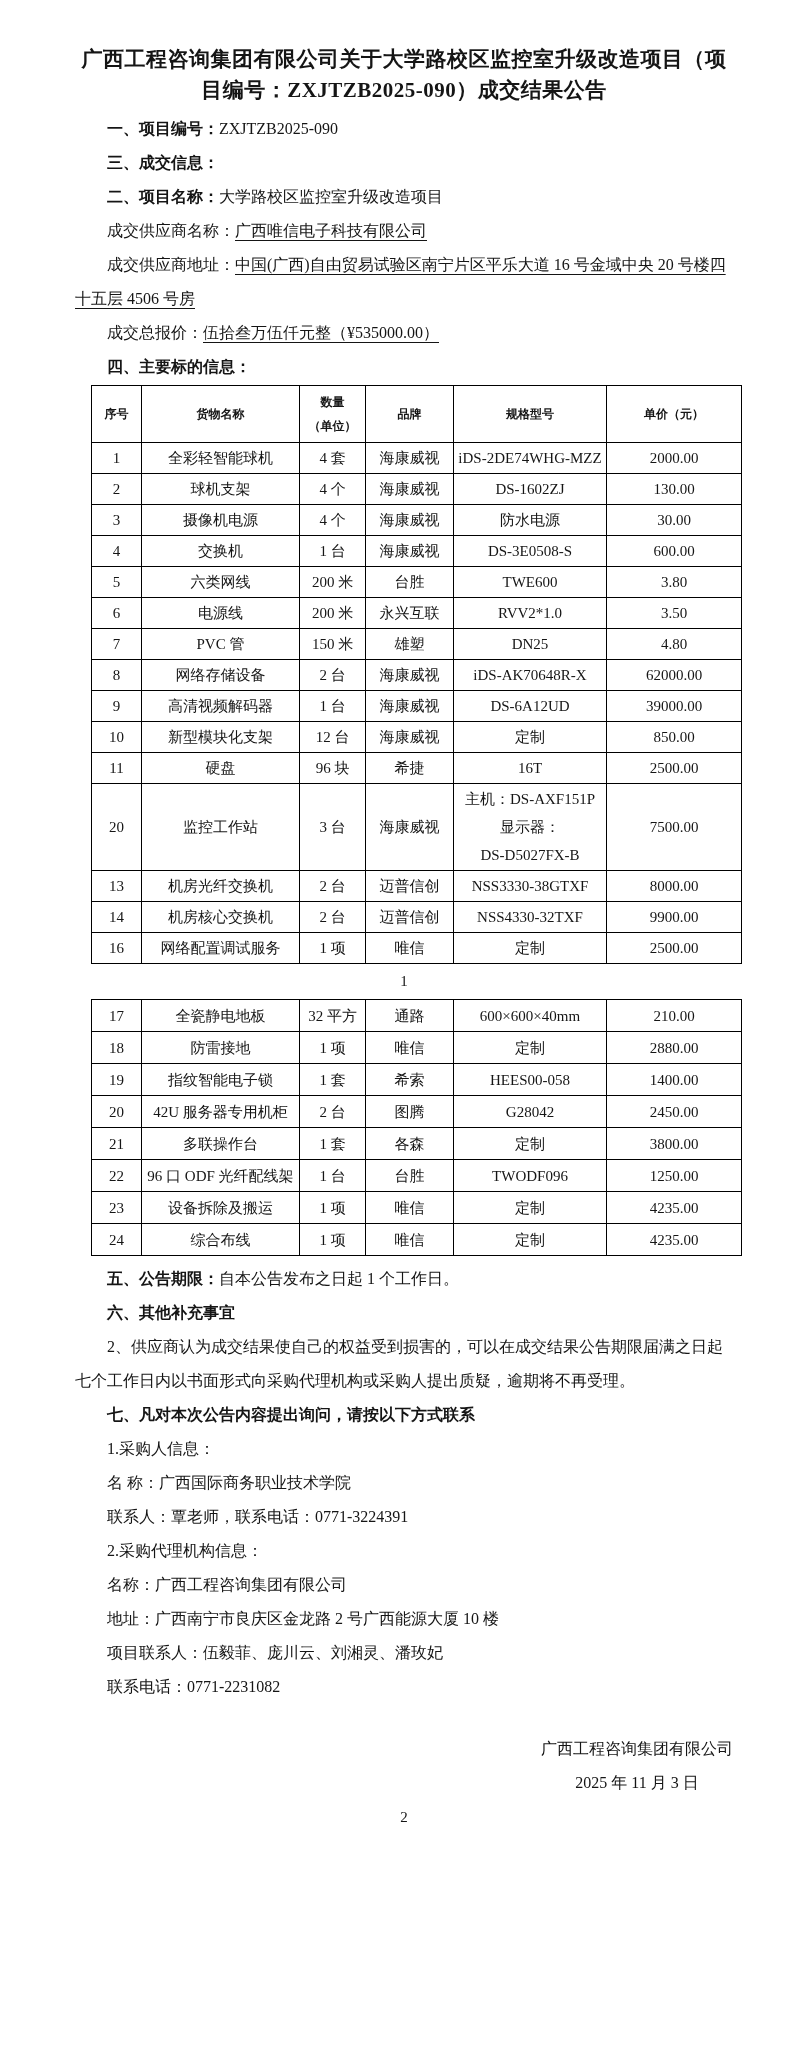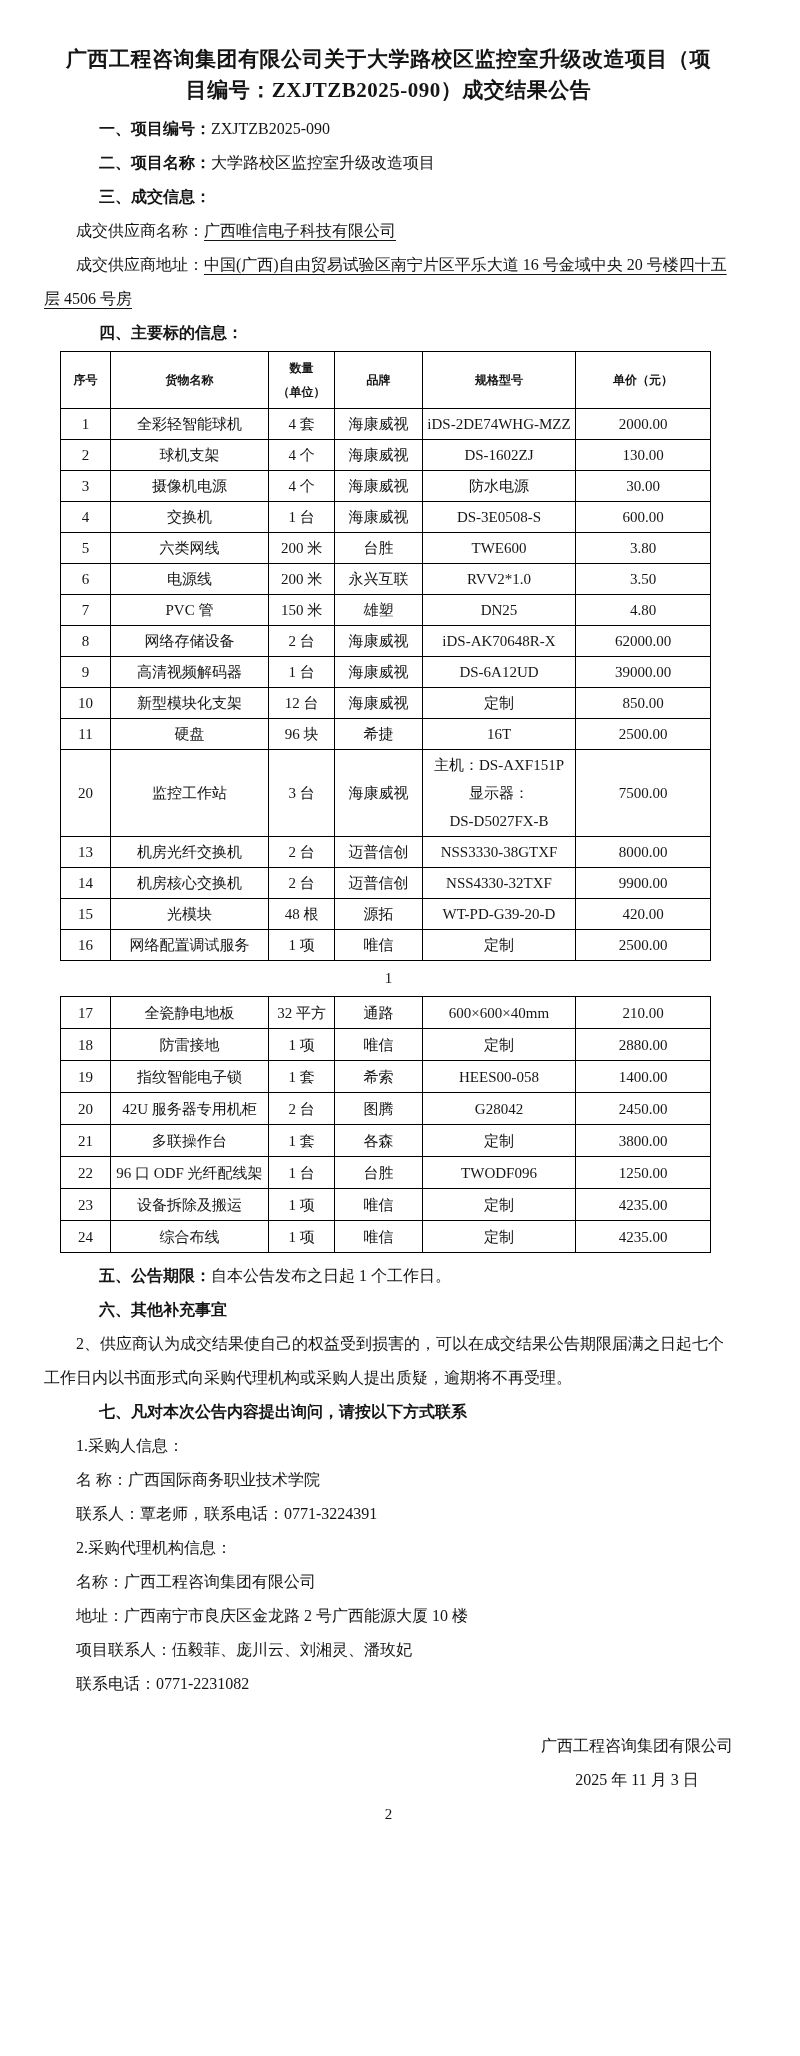--- a/index.html
+++ b/index.html
@@ -1,26 +1,26 @@
 <!DOCTYPE html>
 <html><head>
 <meta charset="utf-8">
 <style>
   html,body{margin:0;padding:0;}
   body{
     width:800px;height:2056px;overflow:hidden;background:#ffffff;color:#151515;
     font-family:"Liberation Serif","DejaVu Serif",serif;
   }
-  .page{padding:44px 67px 0 44px;}
+  .page{padding:44px 67px 0 75px;}
   .title{
     font-size:21px;font-weight:bold;text-align:center;line-height:31px;
     margin:0 0 6px 0;letter-spacing:.5px;
   }
   p.line{font-size:16px;line-height:34px;margin:0;text-indent:32px;word-break:break-all;}
-  .b{font-weight:bold;margin-left:23px;}
+  .b{font-weight:bold;}
   .uv{text-decoration:underline;text-underline-offset:4px;}
   table.items{
     border-collapse:collapse;table-layout:fixed;width:650px;
     margin:1px 0 0 16px;font-size:15px;
   }
   table.items td,table.items th{
     border:1px solid #000;text-align:center;vertical-align:middle;
     padding:1px 3px;overflow:hidden;
   }
   table.items th{height:54px;font-size:12px;font-weight:bold;white-space:pre-line;line-height:24px;}
@@ -37,28 +37,29 @@
 </style>
 </head>
 <body>
 
 <div class="page">
 
   <h1 class="title"><span>广西工程咨询集团有限公司关于大学路校区监控室升级改造项目（项</span><br><span>目编号：ZXJTZB2025-090）成交结果公告</span></h1>
 
   <p class="line"><span class="b">一、项目编号：</span><span>ZXJTZB2025-090</span></p>
 
+  <p class="line"><span class="b">三、成交信息：</span></p>
+
   <p class="line"><span class="b">二、项目名称：</span><span>大学路校区监控室升级改造项目</span></p>
 
-  <p class="line"><span class="b">三、成交信息：</span></p>
-
   <p class="line"><span>成交供应商名称：</span><span class="uv">广西唯信电子科技有限公司</span></p>
 
   <p class="line"><span>成交供应商地址：</span><span class="uv">中国(广西)自由贸易试验区南宁片区平乐大道 16 号金域中央 20 号楼四十五层 4506 号房</span></p>
 
+  <p class="line"><span>成交总报价：</span><span class="uv">伍拾叁万伍仟元整（¥535000.00）</span></p>
 
   <p class="line"><span class="b">四、主要标的信息：</span></p>
 
   <table class="items pg1">
     <colgroup>
         <col class="c1">
         <col class="c2">
         <col class="c3">
         <col class="c4">
         <col class="c5">
@@ -184,28 +185,20 @@
         </tr>
         <tr>
           <td>14</td>
           <td>机房核心交换机</td>
           <td>2 台</td>
           <td>迈普信创</td>
           <td>NSS4330-32TXF</td>
           <td>9900.00</td>
         </tr>
         <tr>
-          <td>15</td>
-          <td>光模块</td>
-          <td>48 根</td>
-          <td>源拓</td>
-          <td>WT-PD-G39-20-D</td>
-          <td>420.00</td>
-        </tr>
-        <tr>
           <td>16</td>
           <td>网络配置调试服务</td>
           <td>1 项</td>
           <td>唯信</td>
           <td>定制</td>
           <td>2500.00</td>
         </tr>
       </tbody>
   </table>
 

